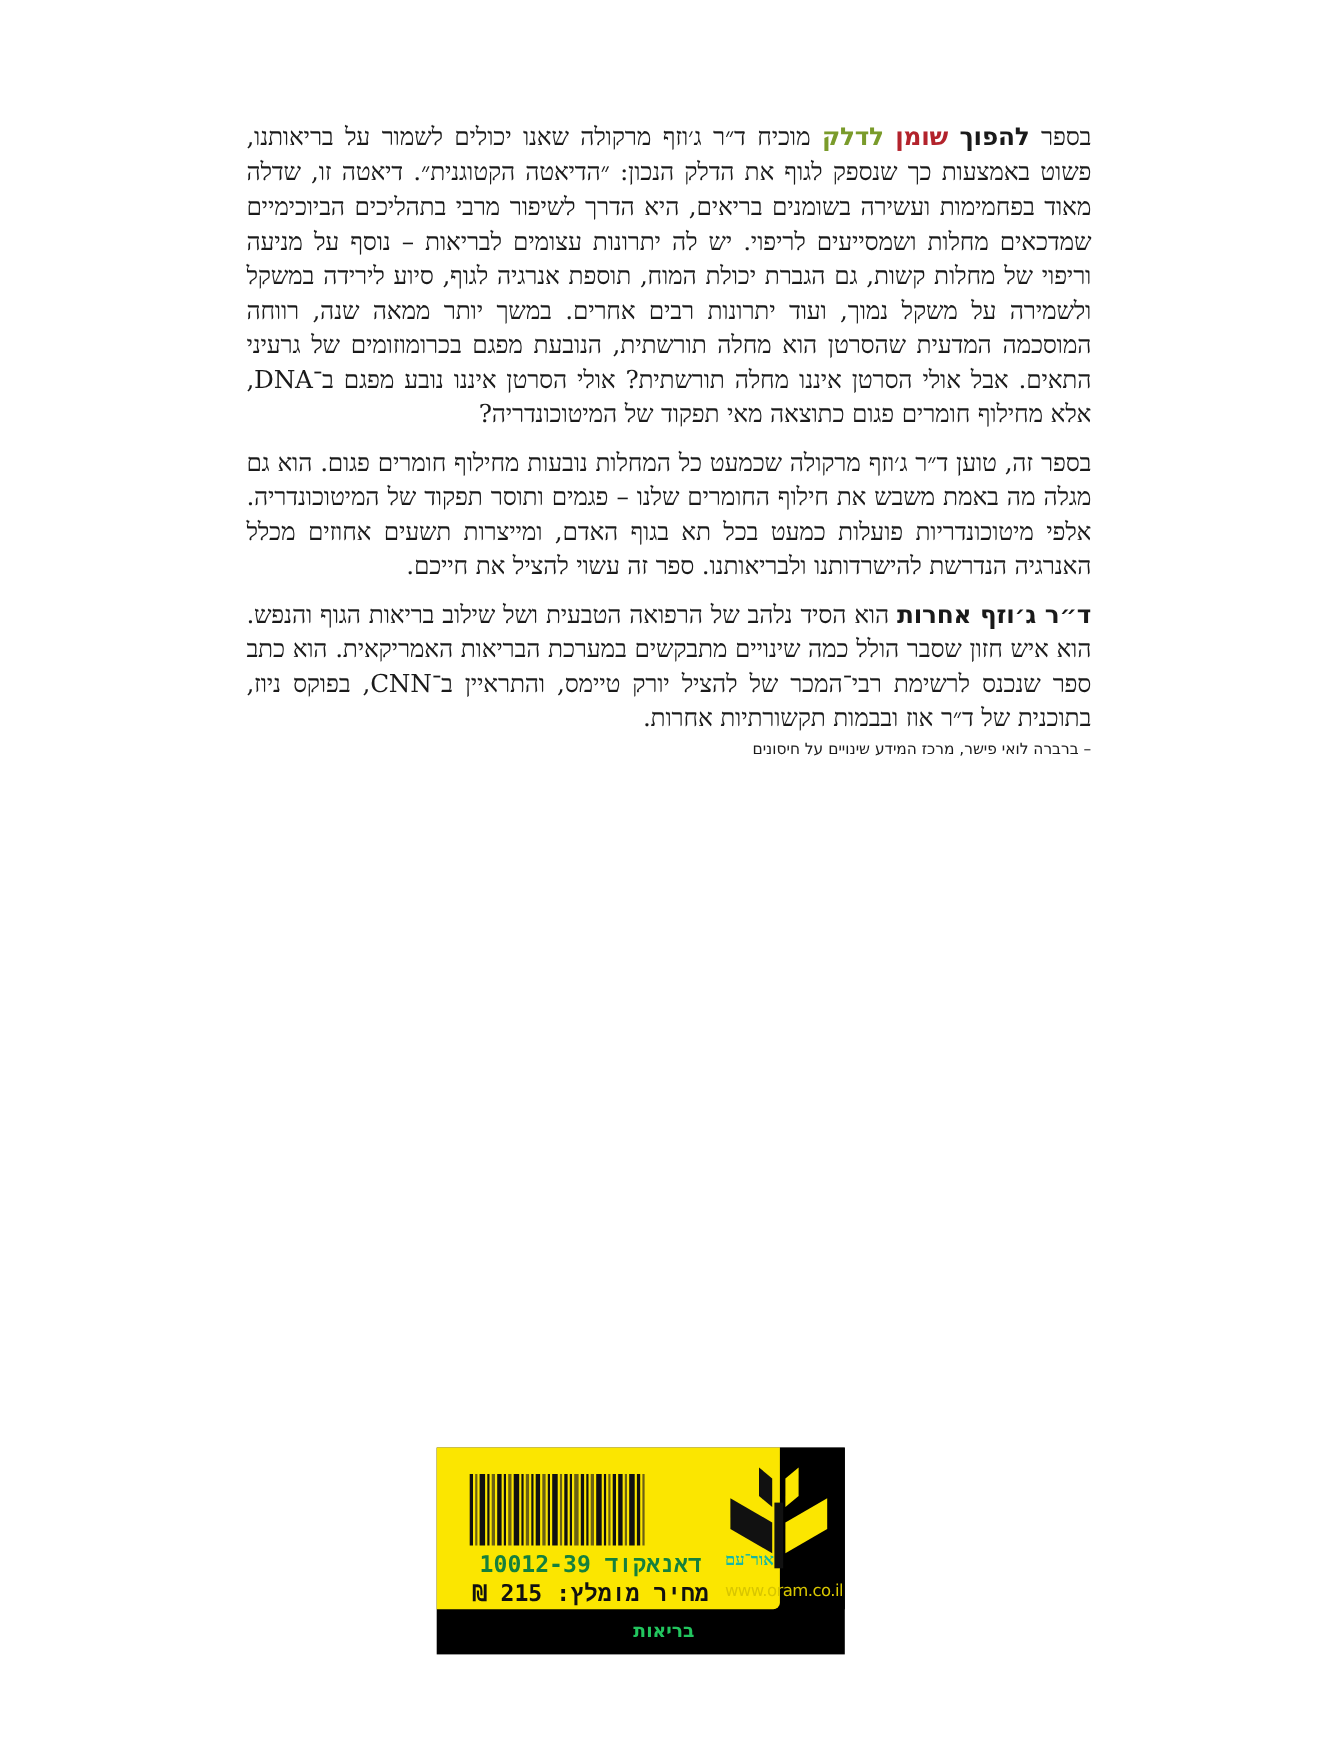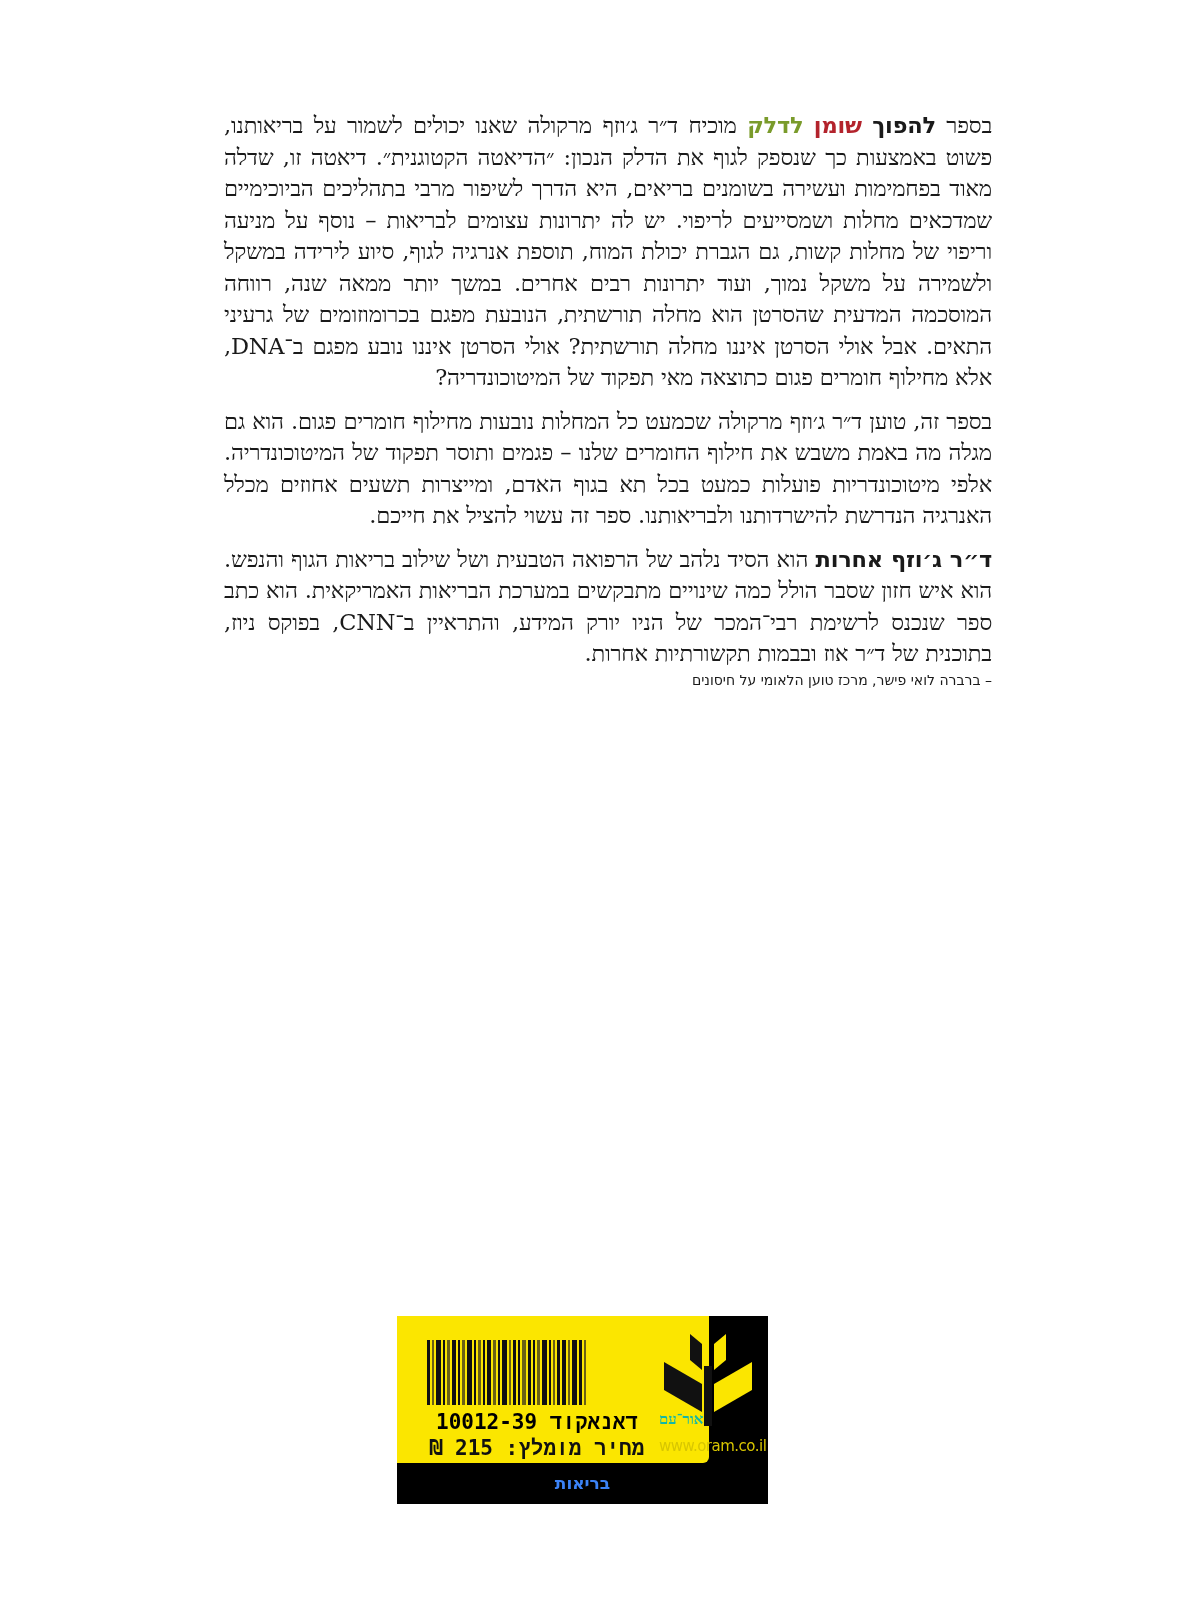--- a/index.html
+++ b/index.html
@@ -16,52 +16,52 @@
   .attr-wrap { text-align: left; direction: ltr; }
   .attr-wrap .attribution { display: inline-block; text-align: right; width: auto; margin: 0; }
 
   
   .label { position: absolute; left: 397px; top: 1316px; width: 371px; height: 188px; background: #000; }
   .label-yellow { position: absolute; left: 0; top: 0; width: 312px; height: 147px; background: #fbe600; border-bottom-right-radius: 6px; }
   .label-logo-panel { position: absolute; right: 0; top: 0; width: 59px; height: 147px; background: #000; }
   .barcode { position: absolute; left: 30px; top: 24px; width: 222px; height: 65px; display: flex; align-items: stretch; }
   .barcode span { display: block; height: 100%; margin-right: 2px; background: #111; }
   .barcode span.g { background: #6b6115; }
-  .barcode-num { position: absolute; left: 20px; top: 94px; width: 240px; font-family: "DejaVu Sans Mono", "Liberation Mono", monospace; font-weight: bold; font-size: 21px; line-height: 24px; direction: rtl; text-align: center; color: #000000; }
+  .barcode-num { position: absolute; left: 20px; top: 94px; width: 240px; font-family: "DejaVu Sans Mono", "Liberation Mono", monospace; font-weight: bold; font-size: 21px; line-height: 24px; direction: rtl; text-align: center; color: #15803d; }
   .price { position: absolute; left: 20px; top: 120px; width: 240px; font-family: "DejaVu Sans Mono", "Liberation Mono", monospace; font-weight: bold; font-size: 21px; line-height: 24px; direction: rtl; text-align: center; color: #111; }
   .logo { position: absolute; left: 255px; top: 10px; width: 110px; height: 100px; }
   .logo-text { position: absolute; left: 262px; top: 95px; font-family: Liberation Serif, serif; font-weight: bold; font-size: 15px; direction: rtl; color: #14b8a6; }
   .logo-url { position: absolute; left: 262px; top: 121px; font-family: "DejaVu Sans", "Liberation Sans", sans-serif; font-size: 15px; color: #d8c600; letter-spacing: -0.5px; }
-  .category { position: absolute; left: 0; bottom: 0; width: 371px; height: 41px; line-height: 41px; text-align: center; font-family: "DejaVu Sans", "Liberation Sans", sans-serif; font-weight: bold; font-size: 17px; color: #3b82f6; direction: rtl; }
+  .category { position: absolute; left: 0; bottom: 0; width: 371px; height: 41px; line-height: 41px; text-align: center; font-family: "DejaVu Sans", "Liberation Sans", sans-serif; font-weight: bold; font-size: 17px; color: #22c55e; direction: rtl; padding-left: 21px; }
 </style>
 </head>
 <body>
 
 <div class="page">
 
   <div class="text-column">
 
     <p class="para">
       <span>בספר</span>
       <span class="b">להפוך</span>
       <span class="b red">שומן</span>
       <span class="b green">לדלק</span>
       <span>מוכיח ד״ר ג׳וזף מרקולה שאנו יכולים לשמור על בריאותנו, פשוט באמצעות כך שנספק לגוף את הדלק הנכון: ״הדיאטה הקטוגנית״. דיאטה זו, שדלה מאוד בפחמימות ועשירה בשומנים בריאים, היא הדרך לשיפור מרבי בתהליכים הביוכימיים שמדכאים מחלות ושמסייעים לריפוי. יש לה יתרונות עצומים לבריאות – נוסף על מניעה וריפוי של מחלות קשות, גם הגברת יכולת המוח, תוספת אנרגיה לגוף, סיוע לירידה במשקל ולשמירה על משקל נמוך, ועוד יתרונות רבים אחרים. במשך יותר ממאה שנה, רווחה המוסכמה המדעית שהסרטן הוא מחלה תורשתית, הנובעת מפגם בכרומוזומים של גרעיני התאים. אבל אולי הסרטן איננו מחלה תורשתית? אולי הסרטן איננו נובע מפגם ב־DNA, אלא מחילוף חומרים פגום כתוצאה מאי תפקוד של המיטוכונדריה?</span>
     </p>
 
     <p class="para">בספר זה, טוען ד״ר ג׳וזף מרקולה שכמעט כל המחלות נובעות מחילוף חומרים פגום. הוא גם מגלה מה באמת משבש את חילוף החומרים שלנו – פגמים ותוסר תפקוד של המיטוכונדריה. אלפי מיטוכונדריות פועלות כמעט בכל תא בגוף האדם, ומייצרות תשעים אחוזים מכלל האנרגיה הנדרשת להישרדותנו ולבריאותנו. ספר זה עשוי להציל את חייכם.</p>
 
     <p class="para">
       <span class="b">ד״ר ג׳וזף אחרות</span>
-      <span>הוא הסיד נלהב של הרפואה הטבעית ושל שילוב בריאות הגוף והנפש. הוא איש חזון שסבר הולל כמה שינויים מתבקשים במערכת הבריאות האמריקאית. הוא כתב ספר שנכנס לרשימת רבי־המכר של הניו יורק המידע, והתראיין ב־CNN, בפוקס ניוז, בתוכנית של ד״ר אוז ובבמות תקשורתיות אחרות.</span>
+      <span>הוא הסיד נלהב של הרפואה הטבעית ושל שילוב בריאות הגוף והנפש. הוא איש חזון שסבר הולל כמה שינויים מתבקשים במערכת הבריאות האמריקאית. הוא כתב ספר שנכנס לרשימת רבי־המכר של להציל יורק טיימס, והתראיין ב־CNN, בפוקס ניוז, בתוכנית של ד״ר אוז ובבמות תקשורתיות אחרות.</span>
     </p>
 
 
     <div class="attr-wrap">
-      <div class="attribution">– ברברה לואי פישר, מרכז טוען הלאומי על חיסונים</div>
+      <div class="attribution">– ברברה לואי פישר, מרכז המידע שינויים על חיסונים</div>
     </div>
   </div>
 
   <div class="label">
     <div class="label-logo-panel"></div>
     <div class="label-yellow">
       <div class="barcode" id="barcode">
           <span style="width: 3px;"></span>
           <span class="g" style="width: 2px;"></span>
           <span style="width: 5px;"></span>

